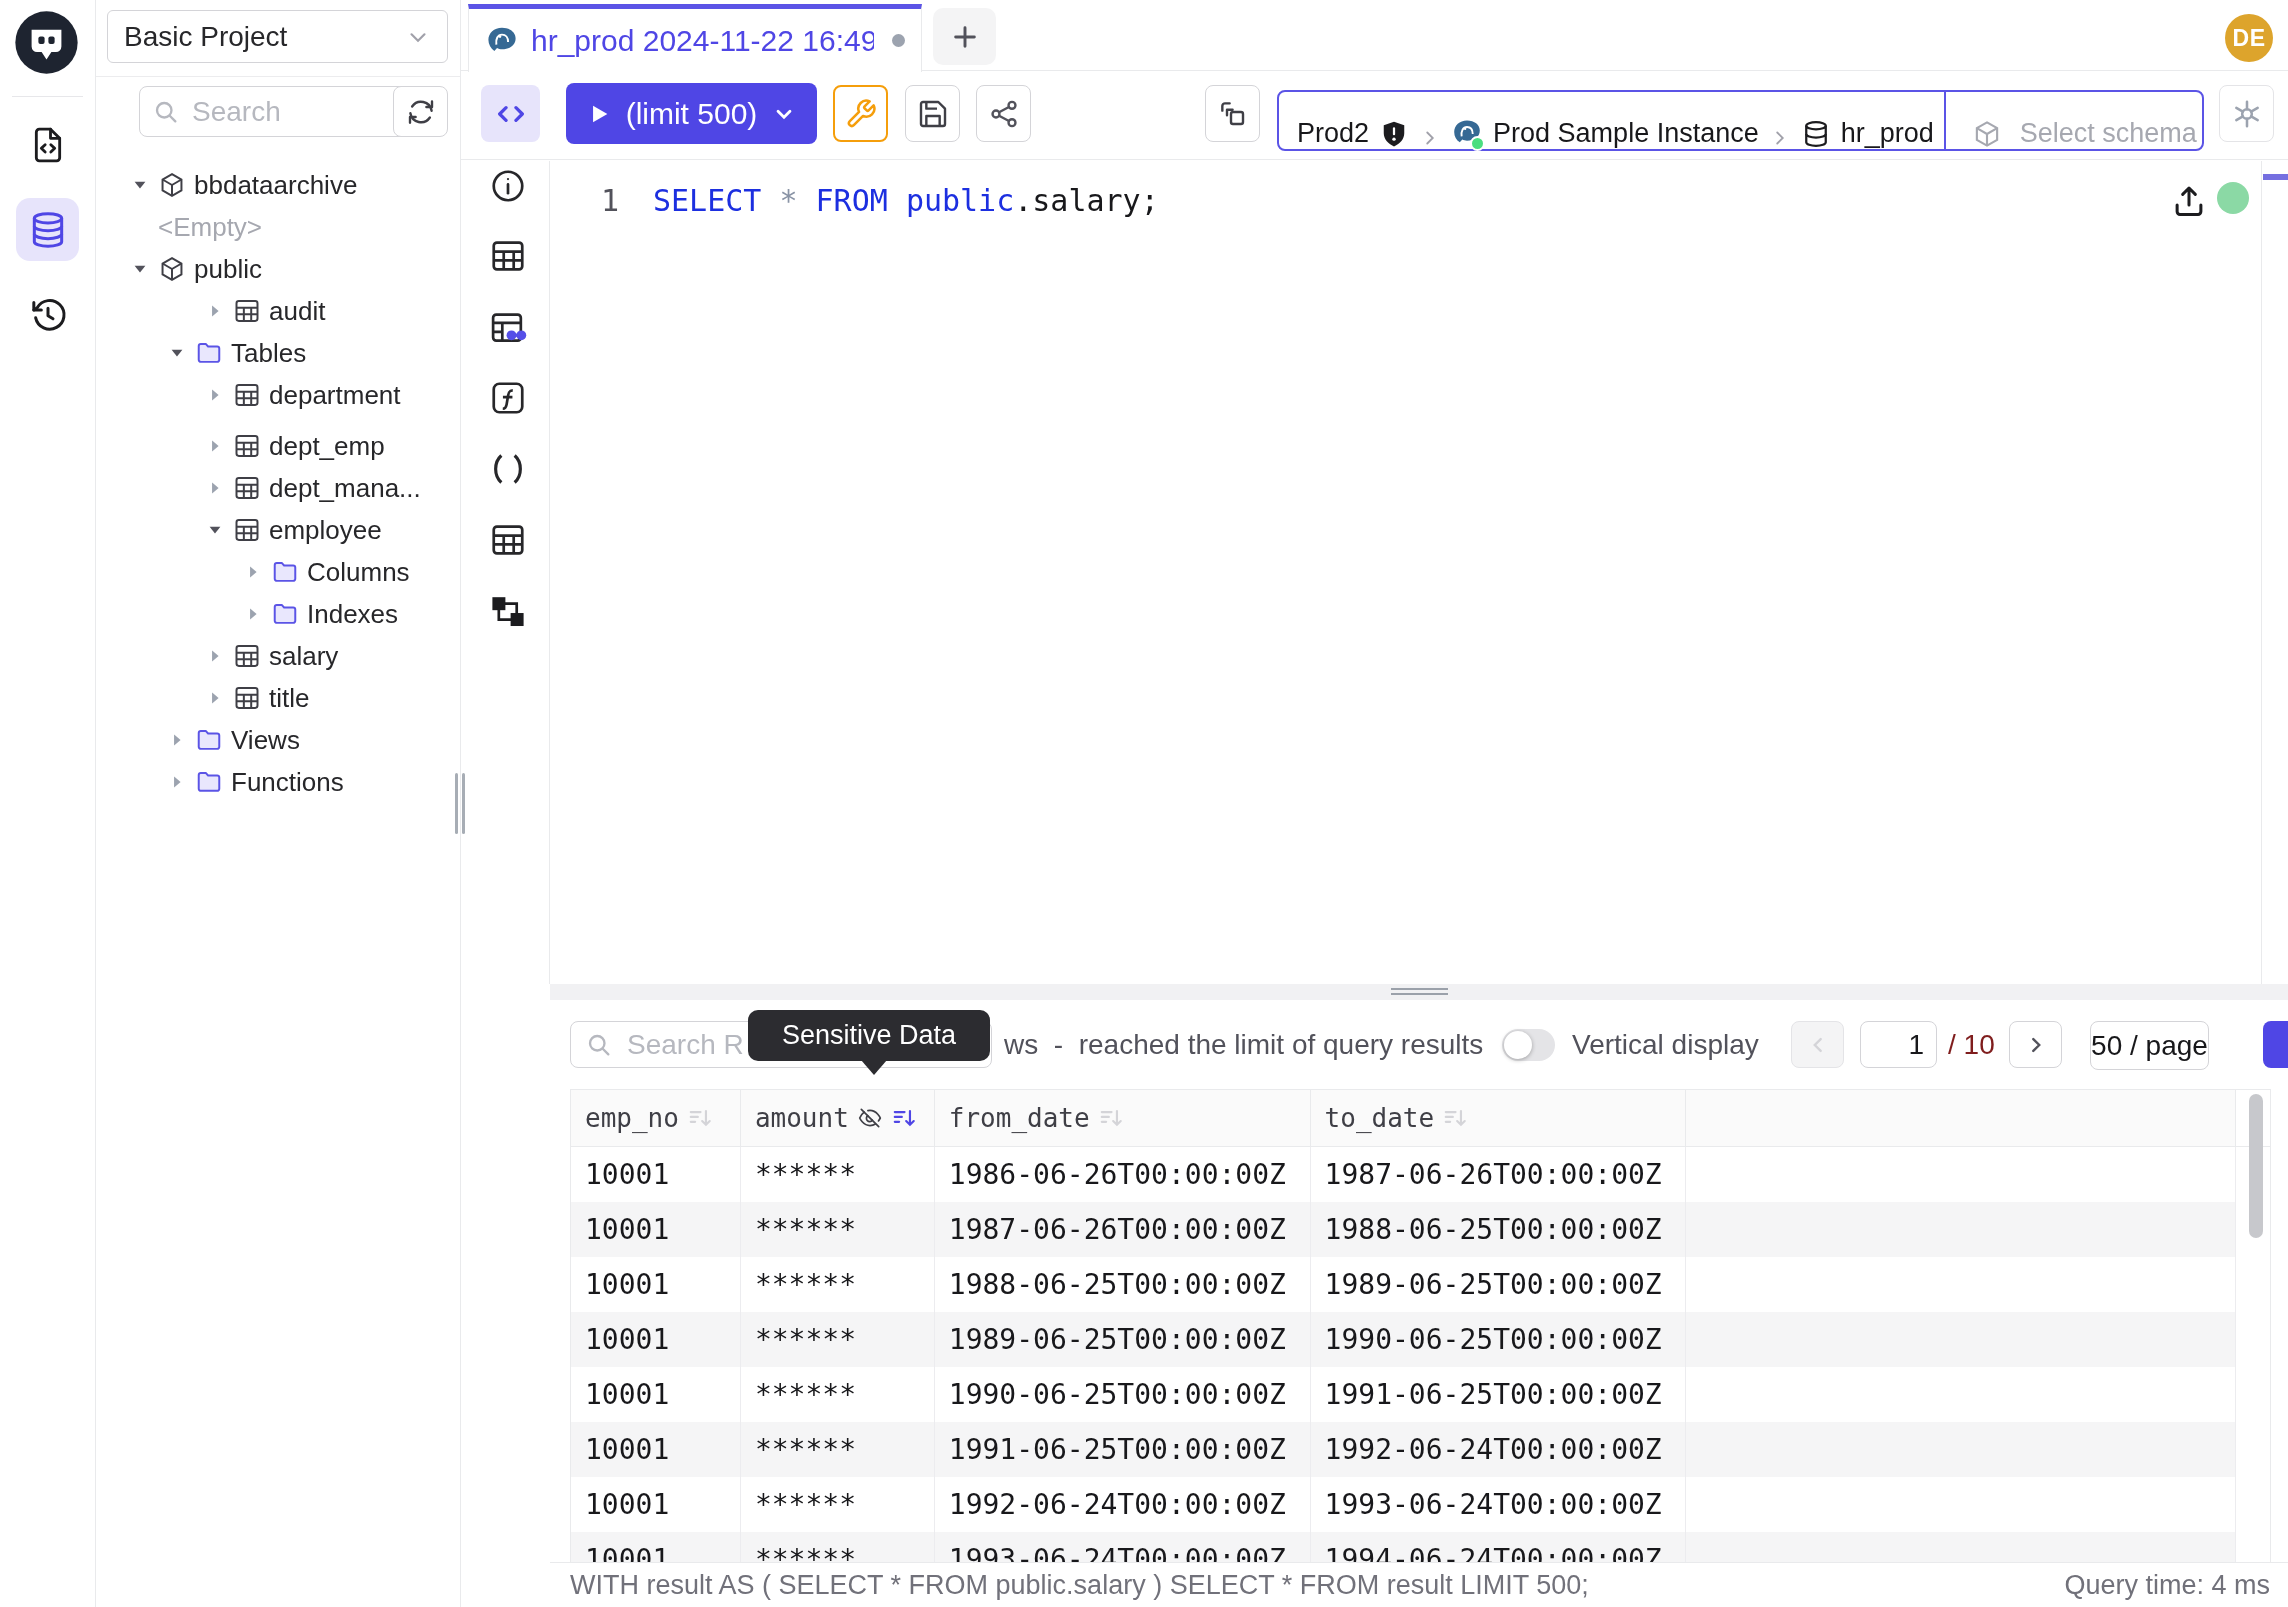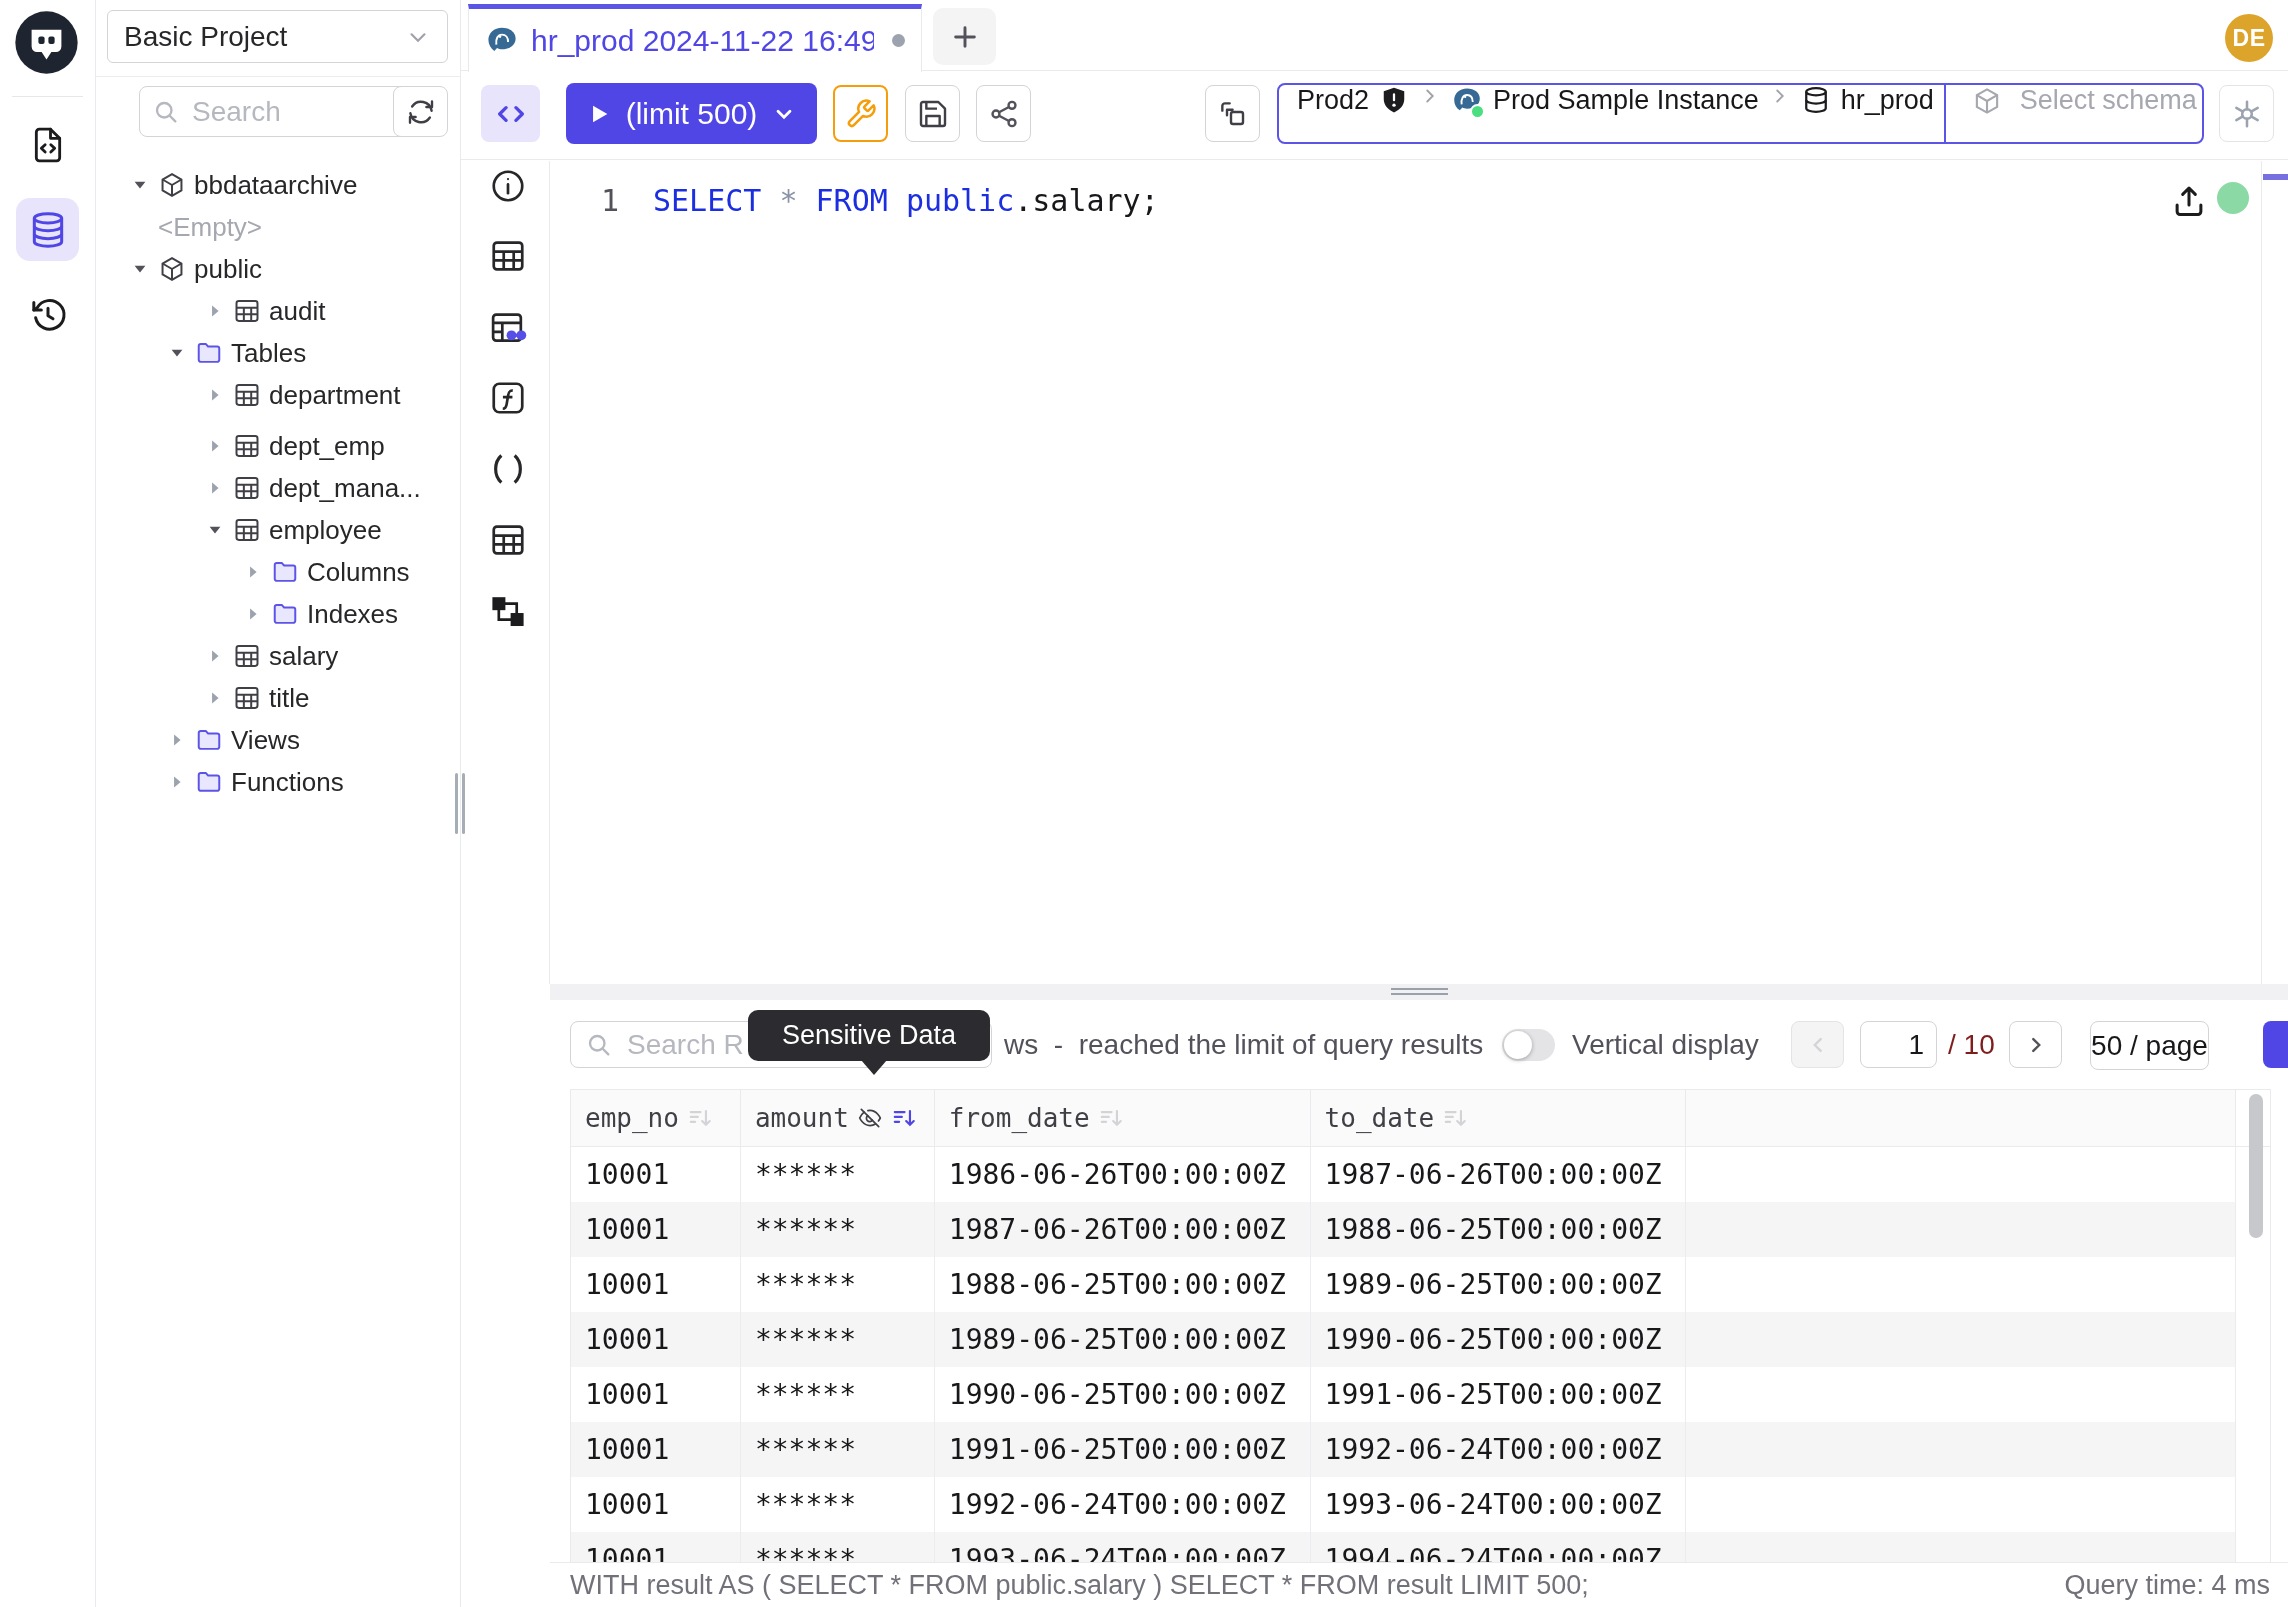--- a/index.html
+++ b/index.html
@@ -53,21 +53,21 @@
   .tbtn{position:absolute;top:13px;width:55px;height:57px;background:#fff;border:1px solid #d4d4d8;border-radius:8px;display:flex;align-items:center;justify-content:center;padding:0;}
   .tbtn svg{width:32px;height:32px;}
   .code-btn{position:absolute;left:20px;top:13px;width:59px;height:57px;background:#e7e4fb;border:none;border-radius:8px;display:flex;align-items:center;justify-content:center;}
   .code-btn svg{width:34px;height:34px;}
   .run-btn{position:absolute;left:105px;top:11px;width:251px;height:61px;background:#4f46e5;border:none;border-radius:8px;color:#fff;font-size:30px;font-weight:500;display:flex;align-items:center;justify-content:center;gap:14px;}
   .run-btn svg{width:26px;height:26px;}
   .wrench-btn{left:372px;border:2px solid #f59e0b;}
   .save-btn{left:444px;}
   .share-btn{left:515px;}
   .batch-btn{left:744px;}
-  .crumb{position:absolute;left:816px;top:11px;width:927px;height:61px;border:2px solid #5b54e6;border-radius:8px;background:#fff;box-sizing:border-box;display:flex;align-items:flex-start;gap:10px;padding:0 0 0 18px;font-size:27px;color:#18181b;white-space:nowrap;}
+  .crumb{position:absolute;left:816px;top:18px;width:927px;height:61px;border:2px solid #5b54e6;border-radius:8px;background:#fff;box-sizing:border-box;display:flex;align-items:flex-end;gap:10px;padding:0 0 0 18px;font-size:27px;color:#18181b;white-space:nowrap;}
   .crumb .ic{width:30px;height:30px;flex:none;}
   .crumb .sep svg{width:22px;height:22px;}
   .inst-ic{position:relative;width:32px;height:32px;flex:none;}
   .inst-ic .dot{position:absolute;right:-2px;bottom:-2px;width:11px;height:11px;border-radius:50%;background:#4ade80;border:2px solid #fff;}
   .crumb-div{align-self:stretch;width:2px;background:#5b54e6;margin-left:auto;flex:none;}
   .schema-sec{display:flex;align-items:center;gap:18px;padding:0 16px;color:#a6a8b0;}
   .ai-btn{left:1758px;border:1px solid #e4e4e7;}
 
   
   .editor{position:absolute;left:461px;top:161px;width:1828px;height:823px;background:#fff;}

